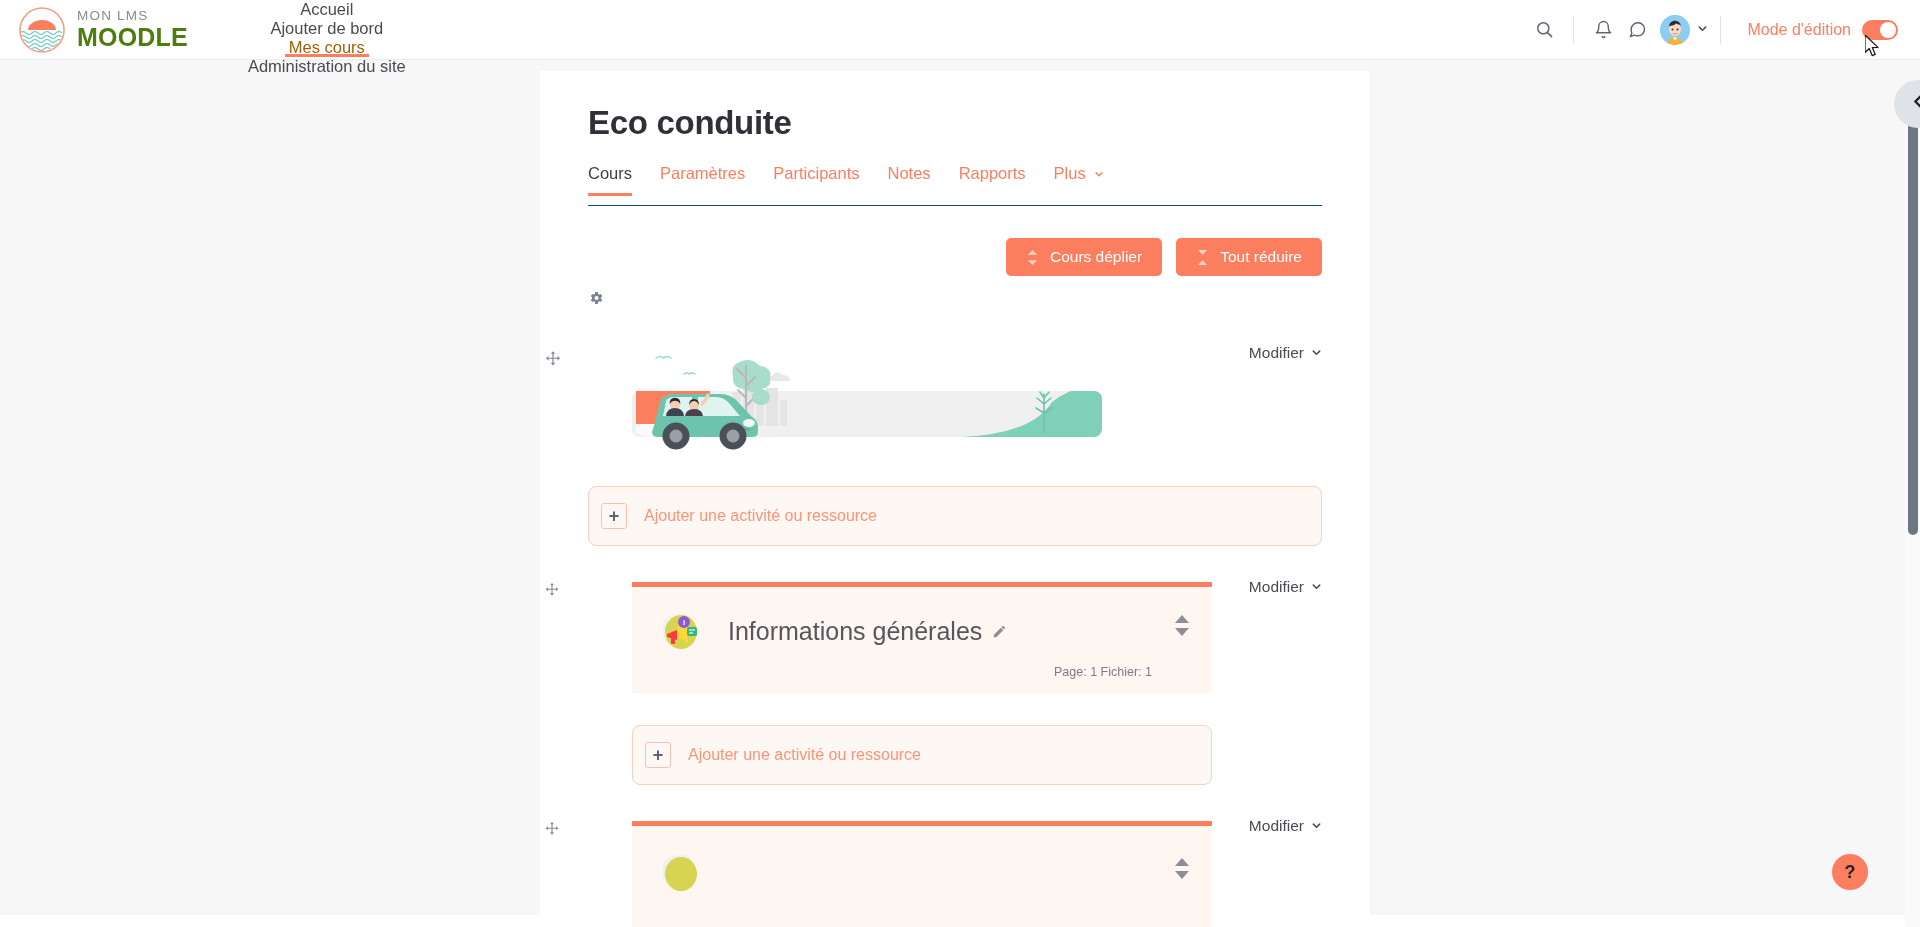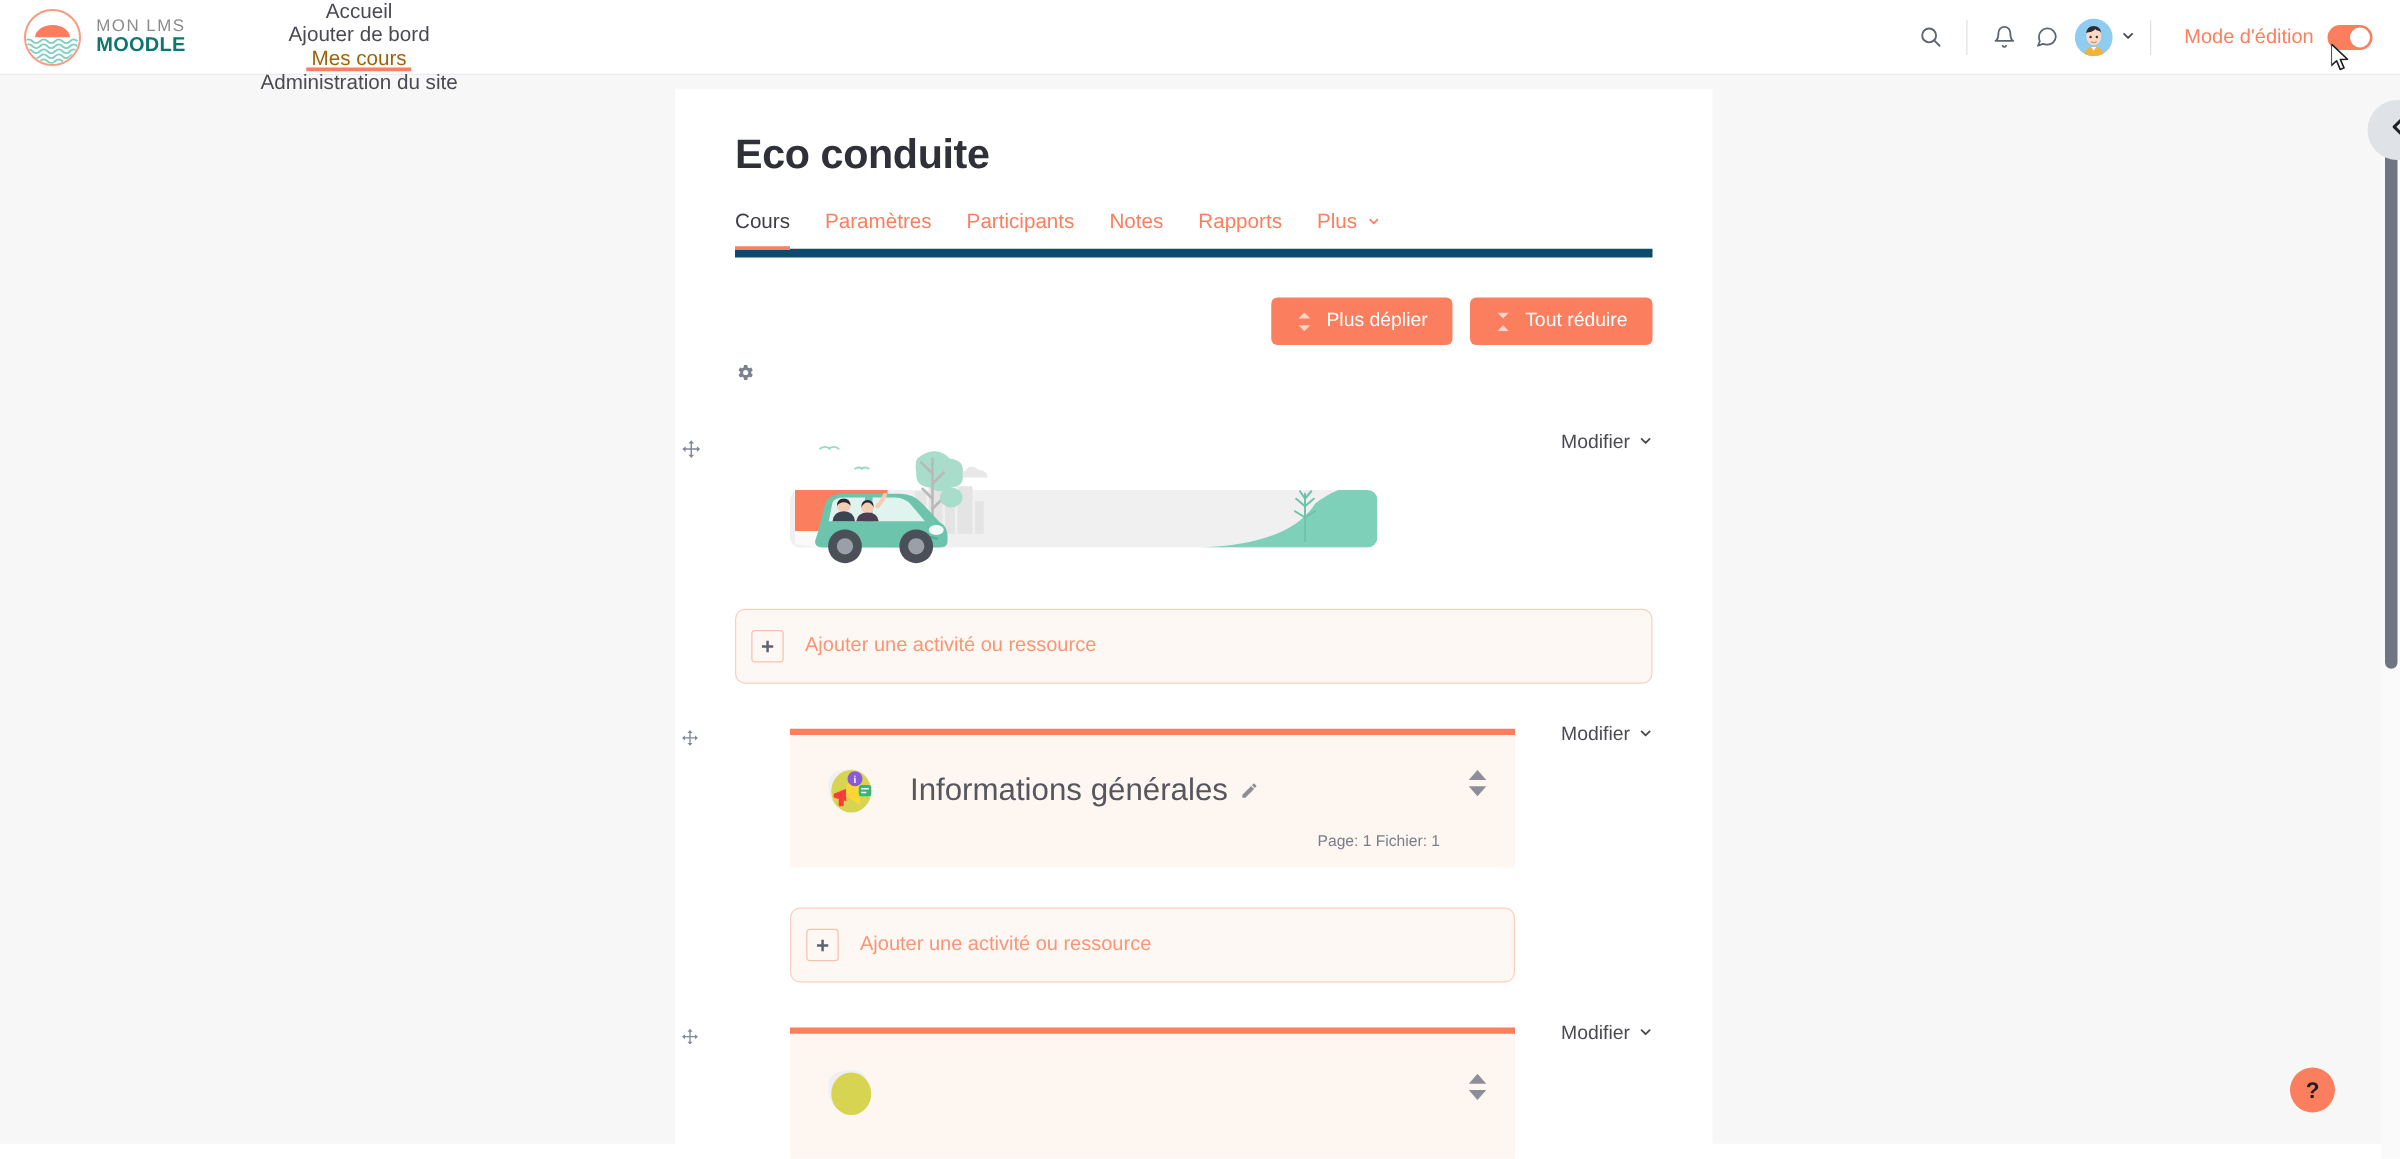--- a/index.html
+++ b/index.html
@@ -18,21 +18,21 @@
     width: 1920px; height: 60px;
     background: #ffffff;
     display: flex; align-items: center;
     border-bottom: 1px solid #e9ecef;
     z-index: 50;
   }
   .brand { display: flex; align-items: center; margin-left: 18px; gap: 11px; cursor: pointer; }
   .brand-mark { width: 48px; height: 48px; position: relative; }
   .brand-text { display: flex; flex-direction: column; line-height: 1; }
   .brand-top { font-size: 13.5px; color: #8b8b8b; letter-spacing: 1.2px; font-weight: 500; }
-  .brand-bottom { font-size: 16px; color: #0f766e; letter-spacing: 0.2px; font-weight: 800; margin-top: 2px; }
+  .brand-bottom { font-size: 25px; color: #4d7c0f; letter-spacing: 0.2px; font-weight: 800; margin-top: 2px; }
 
   .nav-links { display: flex; align-items: center; margin-left: 48px; height: 60px; flex-direction: column; }
   .nav-link {
     font-size: 16.5px; color: #4a4a52; text-decoration: none;
     padding: 0 12px; height: 60px; display: flex; align-items: center;
     position: relative; cursor: pointer; white-space: nowrap;
   }
   .nav-link.active { color: #a16207; }
   .nav-link.active::after {
     content: ""; position: absolute; left: 8px; right: 8px; bottom: 0;
@@ -73,22 +73,22 @@
     width: 830px; min-height: 1000px;
     background: #ffffff;
     padding: 0 48px;
   }
   .page-title {
     font-size: 33px; font-weight: 600; color: #2f3038;
     padding-top: 33px; letter-spacing: -0.3px;
   }
 
   .tabs {
-    display: flex; align-items: flex-end; gap: 0;
-    border-bottom: 7px solid #0c4a6e; margin-top: 22px; height: 42px;
+    display: flex; align-items: flex-start; gap: 0;
+    border-bottom: 1px solid #0c4a6e; margin-top: 22px; height: 42px;
   }
   .tab {
     font-size: 16.5px; color: #fb7e5f; padding: 0 14px 12px 14px;
     cursor: pointer; position: relative; white-space: nowrap;
   }
   .tab:first-child { padding-left: 0; }
   .tab.active { color: #3e3e46; }
   .tab.active::after {
     content: ""; position: absolute; left: 0; right: 14px; bottom: -1px;
     height: 3px; background: #fb7e5f;
@@ -301,21 +301,21 @@
     </div>
 
     <div class="btn-row">
       <button class="btn-orange">
         <span class="bicon">
           <svg width="13" height="15" viewBox="0 0 14 16" fill="currentColor">
               <polygon points="7,0 12,5 2,5"></polygon>
               <polygon points="7,16 12,11 2,11"></polygon>
             </svg>
         </span>
-        <span>Plus déplier</span>
+        <span>Cours déplier</span>
       </button>
       <button class="btn-orange">
         <span class="bicon">
           <svg width="13" height="15" viewBox="0 0 14 16" fill="currentColor">
               <polygon points="7,5 12,0 2,0"></polygon>
               <polygon points="7,11 12,16 2,16"></polygon>
             </svg>
         </span>
         <span>Tout réduire</span>
       </button>

